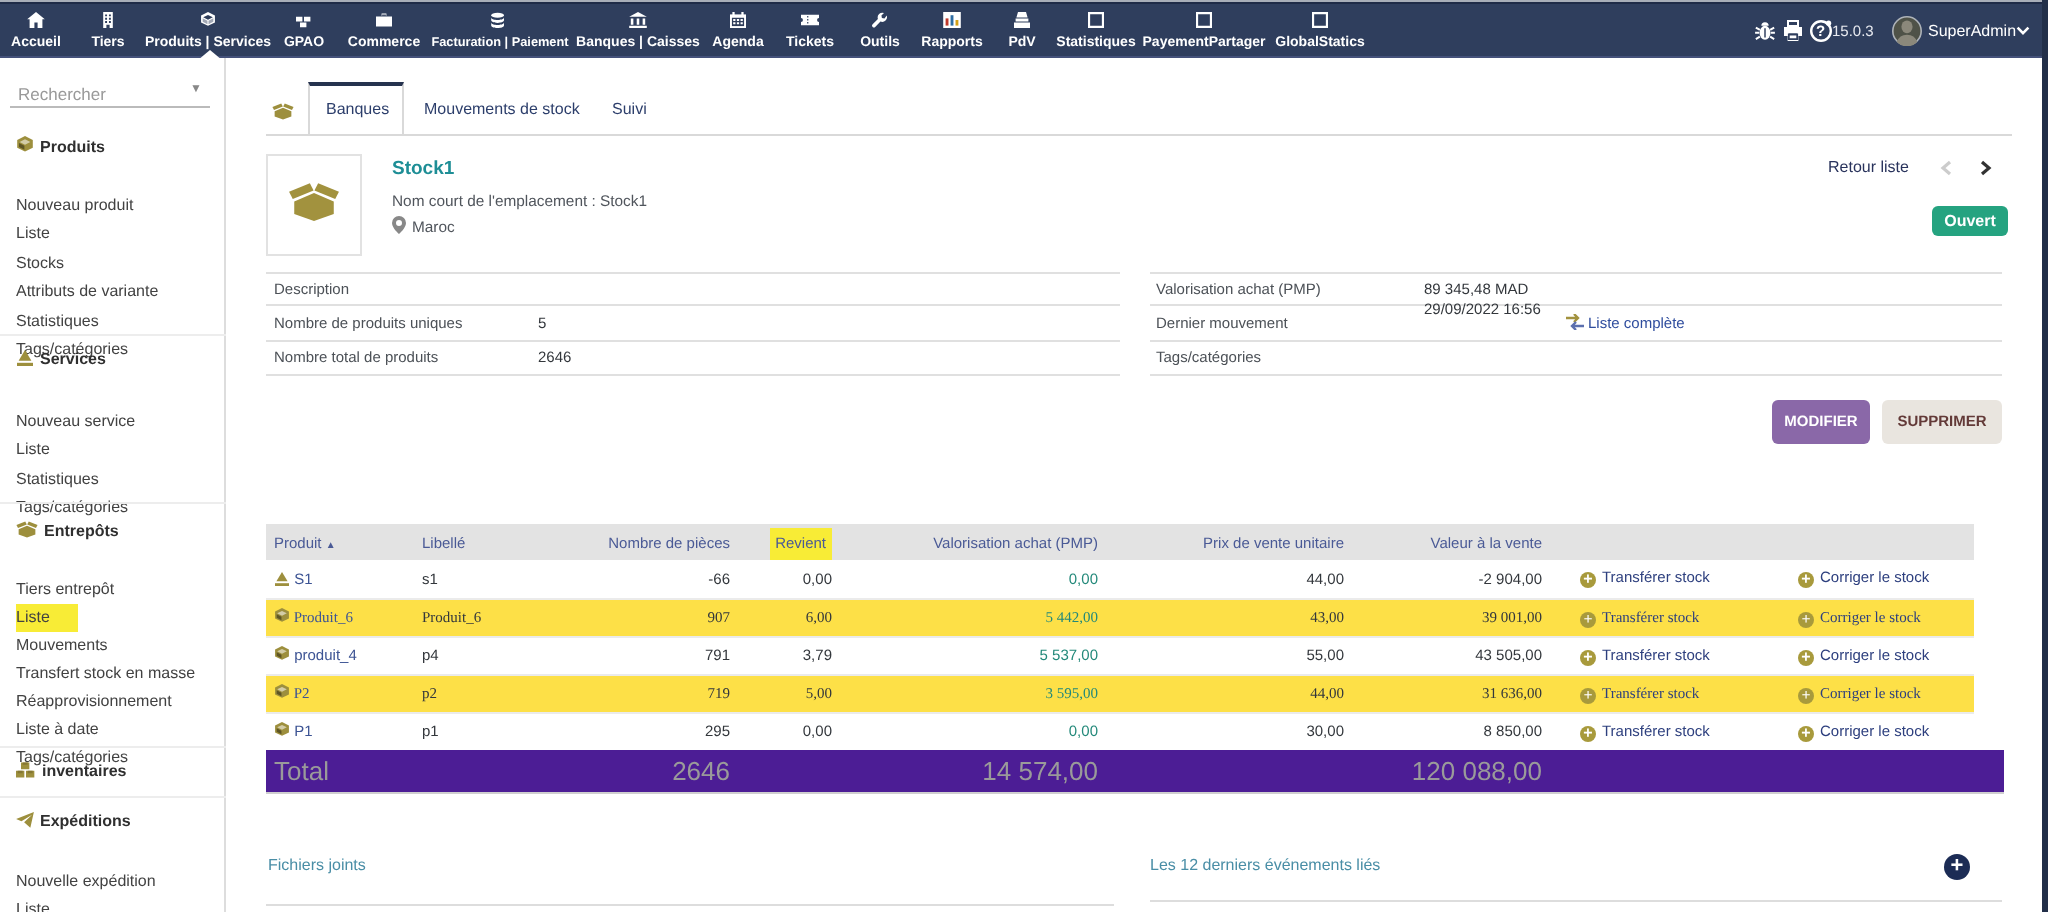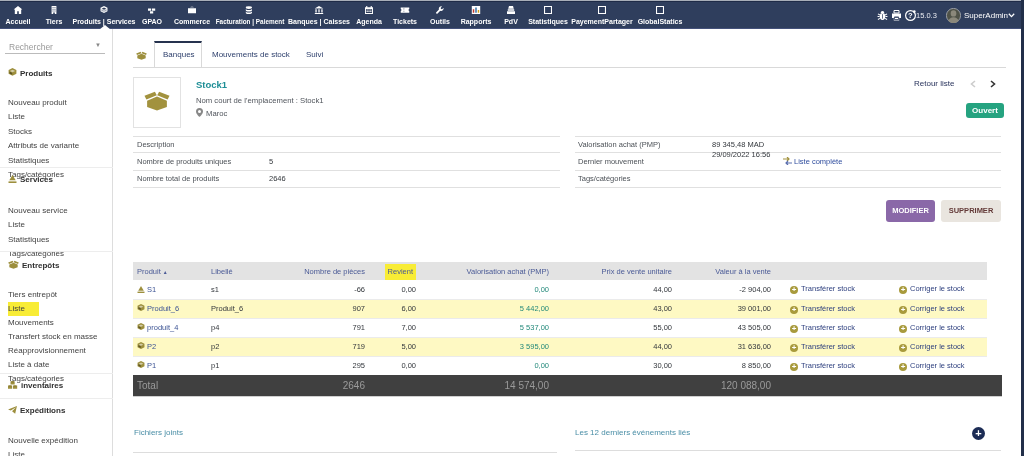--- a/index.html
+++ b/index.html
@@ -42,26 +42,26 @@
 #btn-mod { left:886px; width:49px; background:#8a68a8; color:#fff; }
 #btn-sup { left:941px; width:60px; background:#e9e5df; color:#633a38; }
 
 #stbl { position:absolute; left:133px; top:262px; width:854px; border-collapse:collapse; table-layout:fixed; font-size:7.5px; }
 #stbl th { height:18px; font-weight:normal; color:#4a5a96; background:#e3e3e3; padding:0 6px; white-space:nowrap; overflow:hidden; }
 #stbl td { height:19px; padding:0 6px; border-bottom:1px solid #ebebeb; color:#33373c; white-space:nowrap; overflow:hidden; }
 #stbl .r { text-align:right; }
 #stbl th:first-child, #stbl td:first-child { padding-left:4px; }
 #stbl td:nth-child(8) { padding-left:13px; }
 #stbl td:nth-child(9) { padding-left:14px; }
-#stbl tr.alt td { background:#fef9c3; }
+#stbl tr.alt td { background:#fde047;font-family:Liberation Serif, serif; }
 #stbl .plink { color:#3d5494; }
 #stbl .teal { color:#23897a; }
 .goldplus { display:inline-block; width:8px; height:8px; background:#a89a3c; border-radius:50%; color:#fff; font-size:8px; line-height:8px; text-align:center; vertical-align:-1px; margin-right:3px; font-weight:bold; }
 .alink { color:#2d3f7e; }
-#totrow { left:133px; top:375px; width:869px; height:22px; background:#404040; border-bottom:1px solid #cfcfcf; font-size:10px; color:#9a9a9a; line-height:22px; }
+#totrow { left:133px; top:375px; width:869px; height:22px; background:#4c1d95; border-bottom:1px solid #cfcfcf; font-size:13px; color:#9a9a9a; line-height:22px; }
 
 .sect { position:absolute; font-size:8px; color:#4a8ea6; white-space:nowrap; }
 #plusbtn { position:absolute; left:972px; top:427px; width:13px; height:13px; background:#1c2c55; border-radius:50%; color:#fff; text-align:center; font-size:11px; line-height:12px; font-weight:bold; }
 #rightstrip { position:absolute; left:1021px; top:0; width:3px; height:456px; background:#222f49; }
 </style>
 </head>
 <body>
 <div id="page">
   <div id="topnav">
     <div class="navitem" style="left:18px">
@@ -364,21 +364,21 @@
         <td><span class="goldplus">+</span><span class="alink">Corriger le stock</span></td>
       </tr>
       <tr>
         <td><svg width="8" height="8" viewBox="0 0 12 12" style="vertical-align:-1px">
               <path d="M6 0l5.2 2.6v5.2L6 10.4.8 7.8V2.6z" fill="#9d8f3d"></path>
               <path d="M6 2.2L2.4 4 6 5.8 9.6 4z" fill="#fff" opacity=".55"></path>
               <path d="M5.6 6.5L2 4.7v2.6l3.6 1.8z" fill="#5e5525"></path>
             </svg> <span class="plink">produit_4</span></td>
         <td>p4</td>
           <td class="r">791</td>
-          <td class="r">7,00</td>
+          <td class="r">3,79</td>
           <td class="r teal">5 537,00</td>
           <td class="r">55,00</td>
           <td class="r">43 505,00</td>
         <td><span class="goldplus">+</span><span class="alink">Transférer stock</span></td>
         <td><span class="goldplus">+</span><span class="alink">Corriger le stock</span></td>
       </tr>
       <tr class="alt">
         <td><svg width="8" height="8" viewBox="0 0 12 12" style="vertical-align:-1px">
               <path d="M6 0l5.2 2.6v5.2L6 10.4.8 7.8V2.6z" fill="#9d8f3d"></path>
               <path d="M6 2.2L2.4 4 6 5.8 9.6 4z" fill="#fff" opacity=".55"></path>

